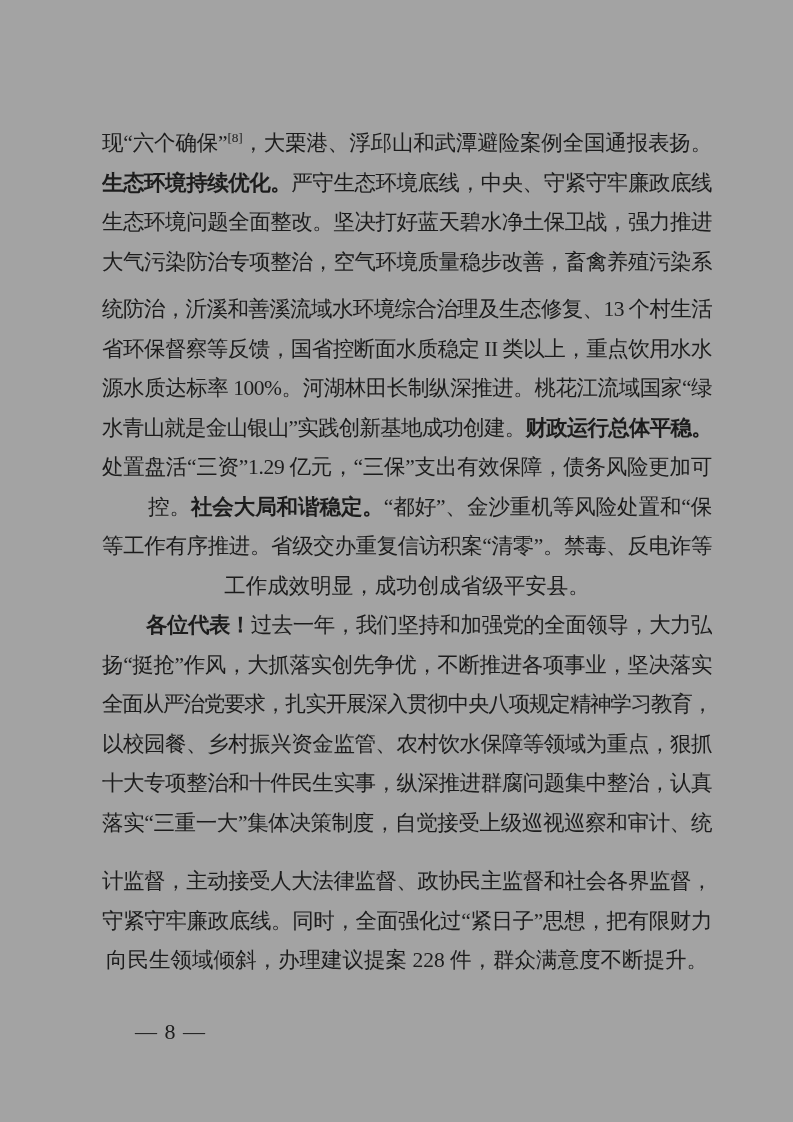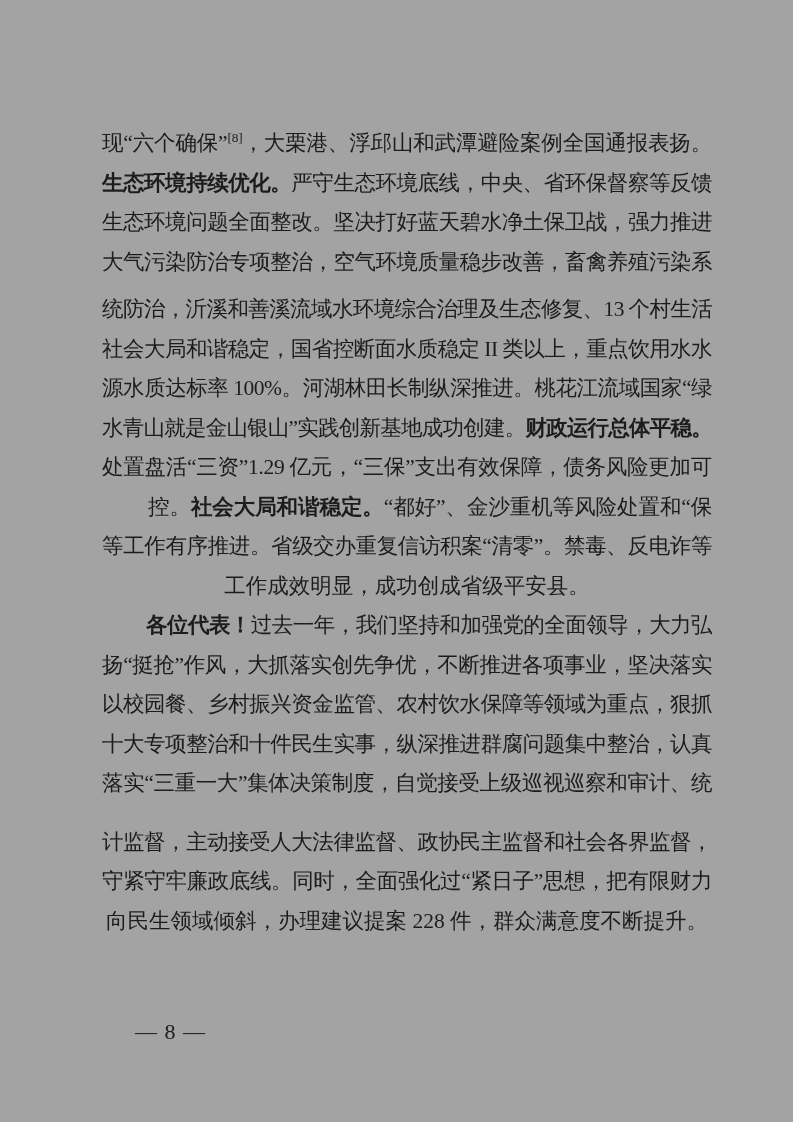--- a/index.html
+++ b/index.html
@@ -61,33 +61,34 @@
     color: #1c1c1c;
     letter-spacing: 1px;
   }
 </style>
 </head>
 <body>
 
 <div class="page">
   <div class="text-block">
       <div class="line justify" style="letter-spacing: -0.2px;"><span class="seg">现“六个确保”</span><span class="seg seg-sup">[8]</span><span class="seg">，大栗港、浮邱山和武潭避险案例全国通报表扬。</span></div>
-      <div class="line justify" style="letter-spacing: -0.5px;"><span class="seg seg-hei">生态环境持续优化。</span><span class="seg">严守生态环境底线，中央、省环保督察等反馈</span></div>
+      <div class="line justify" style="letter-spacing: -0.5px;"><span class="seg seg-hei">生态环境持续优化。</span><span class="seg">严守生态环境底线，中央、守紧守牢廉政底线</span></div>
       <div class="line justify" style="letter-spacing: -0.5px;"><span class="seg">生态环境问题全面整改。坚决打好蓝天碧水净土保卫战，强力推进</span></div>
       <div class="line justify" style="letter-spacing: -0.5px;"><span class="seg">大气污染防治专项整治，空气环境质量稳步改善，畜禽养殖污染系</span></div>
       <div class="line justify" style="letter-spacing: -0.7px; margin-top: 8px;"><span class="seg">统防治，沂溪和善溪流域水环境综合治理及生态修复、13 个村生活</span></div>
-      <div class="line justify" style="letter-spacing: -0.6px;"><span class="seg">社会大局和谐稳定，国省控断面水质稳定 II 类以上，重点饮用水水</span></div>
+      <div class="line justify" style="letter-spacing: -0.6px;"><span class="seg">省环保督察等反馈，国省控断面水质稳定 II 类以上，重点饮用水水</span></div>
       <div class="line justify" style="letter-spacing: -0.5px;"><span class="seg">源水质达标率 100%。河湖林田长制纵深推进。桃花江流域国家“绿</span></div>
       <div class="line justify" style="letter-spacing: -0.8px;"><span class="seg">水青山就是金山银山”实践创新基地成功创建。</span><span class="seg seg-hei">财政运行总体平稳。</span></div>
       <div class="line justify" style="letter-spacing: -0.3px;"><span class="seg">处置盘活“三资”1.29 亿元，“三保”支出有效保障，债务风险更加可</span></div>
       <div class="line justify" style="letter-spacing: -0.3px; margin-left: 46px;"><span class="seg">控。</span><span class="seg seg-hei">社会大局和谐稳定。</span><span class="seg">“都好”、金沙重机等风险处置和“保交房”</span></div>
       <div class="line justify" style="letter-spacing: -0.4px;"><span class="seg">等工作有序推进。省级交办重复信访积案“清零”。禁毒、反电诈等</span></div>
       <div class="line"><span class="seg">工作成效明显，成功创成省级平安县。</span></div>
       <div class="line justify indent" style="letter-spacing: -0.6px;"><span class="seg seg-kai">各位代表！</span><span class="seg">过去一年，我们坚持和加强党的全面领导，大力弘</span></div>
       <div class="line justify" style="letter-spacing: -0.4px;"><span class="seg">扬“挺抢”作风，大抓落实创先争优，不断推进各项事业，坚决落实</span></div>
+      <div class="line justify" style="letter-spacing: -1.2px;"><span class="seg">全面从严治党要求，扎实开展深入贯彻中央八项规定精神学习教育，</span></div>
       <div class="line justify" style="letter-spacing: -0.5px;"><span class="seg">以校园餐、乡村振兴资金监管、农村饮水保障等领域为重点，狠抓</span></div>
       <div class="line justify" style="letter-spacing: -0.5px;"><span class="seg">十大专项整治和十件民生实事，纵深推进群腐问题集中整治，认真</span></div>
       <div class="line justify" style="letter-spacing: -0.4px;"><span class="seg">落实“三重一大”集体决策制度，自觉接受上级巡视巡察和审计、统</span></div>
       <div class="line justify" style="letter-spacing: -0.5px; margin-top: 19px;"><span class="seg">计监督，主动接受人大法律监督、政协民主监督和社会各界监督，</span></div>
       <div class="line justify" style="letter-spacing: -0.4px;"><span class="seg">守紧守牢廉政底线。同时，全面强化过“紧日子”思想，把有限财力</span></div>
       <div class="line"><span class="seg">向民生领域倾斜，办理建议提案 228 件，群众满意度不断提升。</span></div>
     </div>
   <div class="footer">— 8 —</div>
 </div>
 

